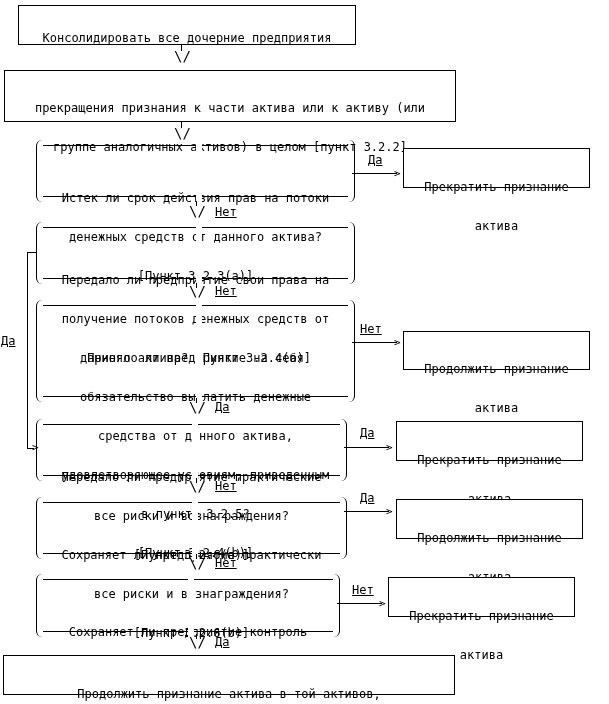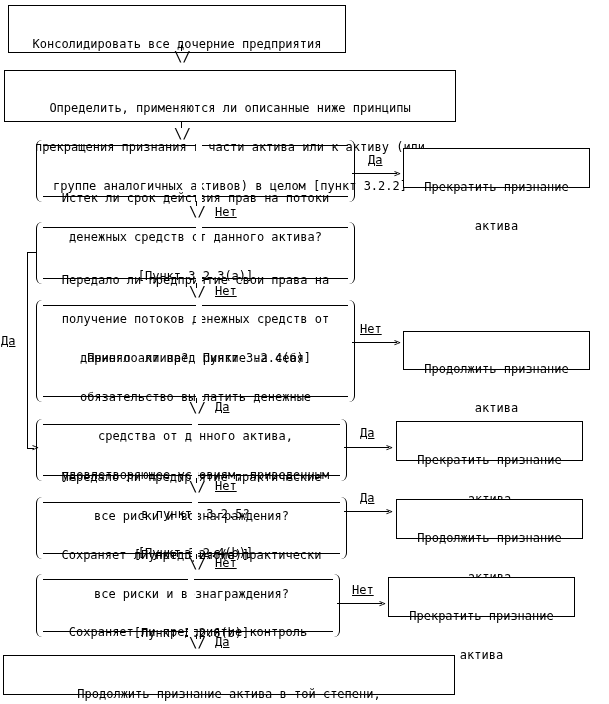--- a/index.html
+++ b/index.html
@@ -16,29 +16,28 @@
   .brace.r{right:-7px;border-right:1px solid #000;border-radius:0 6px 6px 0;}
   .lbl{position:absolute;white-space:pre;line-height:13px;text-decoration:underline;}
   .vline{position:absolute;width:1px;background:#000;}
   .hline{position:absolute;height:1px;background:#000;}
   .arrowdown{position:absolute;white-space:pre;line-height:12px;font-size:14px;}
   .arrowright{position:absolute;font-size:11px;line-height:11px;}
 </style>
 </head>
 <body>
 
-<div class="box" style="left:8px;top:5px;width:338px;height:48px;padding-top:6px;">
+<div class="box" style="left:18px;top:5px;width:338px;height:40px;">
   <div>Консолидировать все дочерние предприятия</div>
   <div>[пункт 3.2.1]</div>
 </div>
 <div class="vline" style="left:181px;top:45px;height:6px;"></div>
 <div class="arrowdown" style="left:174px;top:50px;">\/</div>
 
 <div class="box" style="left:4px;top:70px;width:452px;height:52px;padding-top:5px;">
-  <div>Определить, применяются ли описанные ниже принципы</div>
   <div>прекращения признания к части актива или к активу (или</div>
   <div>группе аналогичных активов) в целом [пункт 3.2.2]</div>
 </div>
 <div class="vline" style="left:181px;top:122px;height:6px;"></div>
 <div class="arrowdown" style="left:174px;top:127px;">\/</div>
 
 <div class="dec" style="left:43px;top:145px;width:305px;height:52px;padding-top:7px;">
   <span class="brace l"></span><span class="brace r"></span>
   <div>Истек ли срок действия прав на потоки</div>
   <div>денежных средств от данного актива?</div>
@@ -136,15 +135,15 @@
 <div class="arrowright" style="left:379px;top:598px;">&gt;</div>
 <div class="box" style="left:388px;top:577px;width:187px;height:40px;padding-top:6px;">
   <div>Прекратить признание</div>
   <div>актива</div>
 </div>
 <div class="vline" style="left:196px;top:634px;height:5px;"></div>
 <div class="arrowdown" style="left:189px;top:636px;">\/</div>
 <div class="lbl" style="left:215px;top:636px;">Да</div>
 
 <div class="box" style="left:3px;top:655px;width:452px;height:40px;padding-top:6px;">
-  <div>Продолжить признание актива в той степени,</div>
+  <div>Продолжить признание актива в той активов,</div>
   
 </div>
 
 </body></html>

